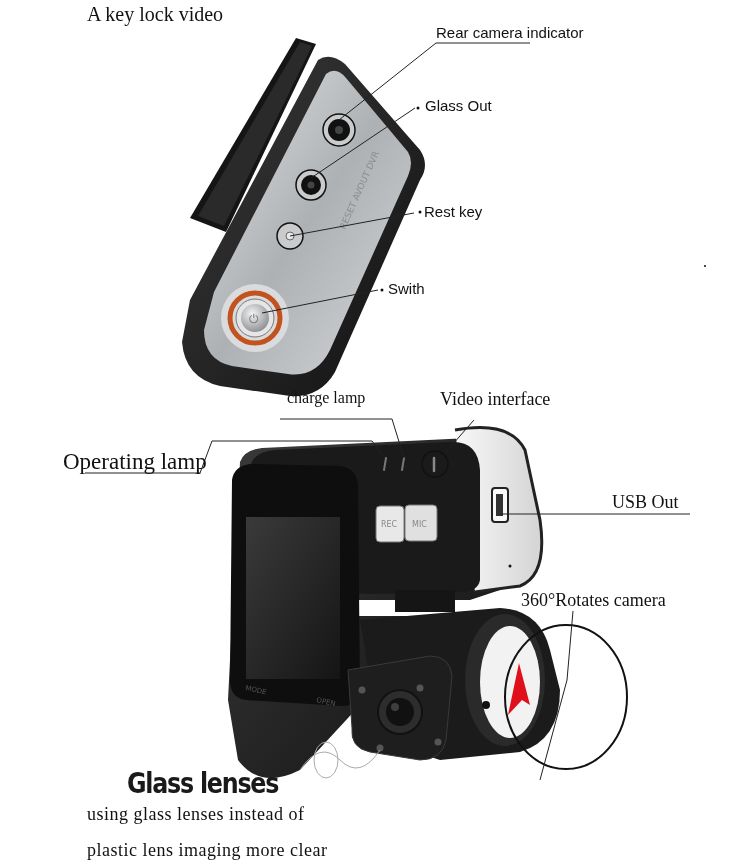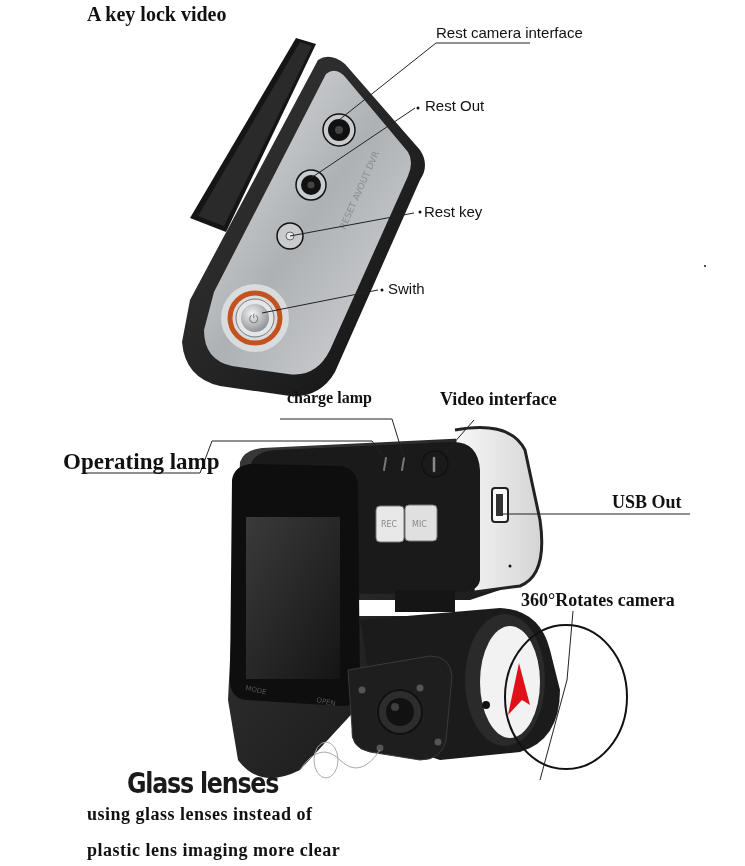--- a/index.html
+++ b/index.html
@@ -1,17 +1,17 @@
 <!DOCTYPE html>
 <html><head>
 <meta charset="utf-8">
 <style>
   html, body { margin:0; padding:0; background:#ffffff; }
   #stage { position:relative; width:745px; height:866px; overflow:hidden; background:#ffffff; }
-  .serif-bold { font-family:"Liberation Serif","DejaVu Serif",serif; font-weight:bold; color:#111; position:absolute; white-space:nowrap; }
+  .serif-bold { font-family:"Liberation Serif","DejaVu Serif",serif; font-weight:normal; color:#111; position:absolute; white-space:nowrap; }
   .sans-lbl { font-family:"Liberation Sans","DejaVu Sans",sans-serif; color:#111; position:absolute; white-space:nowrap; font-size:15px; }
   .impact { font-family:"DejaVu Sans","Liberation Sans",sans-serif; font-weight:bold; color:#1a1a1a; position:absolute; white-space:nowrap; letter-spacing:-1.5px; transform:scaleX(0.82); transform-origin:left top; }
   svg { position:absolute; left:0; top:0; }
 </style>
 </head>
 <body>
 
 <div id="stage">
 
   <svg width="745" height="866" viewBox="0 0 745 866">
@@ -148,22 +148,22 @@
 
       <line x1="500" y1="514" x2="690" y2="514"></line>
 
       <line x1="573" y1="611" x2="567" y2="680"></line>
       <line x1="567" y1="680" x2="540" y2="780"></line>
     </g>
   </svg>
 
   <div class="serif-bold" style="left:87px; top:3px; font-size:20px;">A key lock video</div>
 
-  <div class="sans-lbl" style="left:436px; top:24px;">Rest camera interface</div>
-  <div class="sans-lbl" style="left:425px; top:97px;">Rest Out</div>
+  <div class="sans-lbl" style="left:436px; top:24px;">Rear camera indicator</div>
+  <div class="sans-lbl" style="left:425px; top:97px;">Glass Out</div>
   <div class="sans-lbl" style="left:424px; top:203px;">Rest key</div>
   <div class="sans-lbl" style="left:388px; top:280px;">Swith</div>
 
   <div class="serif-bold" style="left:287px; top:389px; font-size:16px;">charge lamp</div>
   <div class="serif-bold" style="left:440px; top:389px; font-size:18px;">Video interface</div>
   <div class="serif-bold" style="left:63px; top:449px; font-size:23px;">Operating lamp</div>
   <div class="serif-bold" style="left:612px; top:492px; font-size:18px;">USB Out</div>
   <div class="serif-bold" style="left:521px; top:590px; font-size:18px;">360°Rotates camera</div>
 
   <div class="impact" style="left:127px; top:766px; font-size:29px;">Glass lenses</div>

